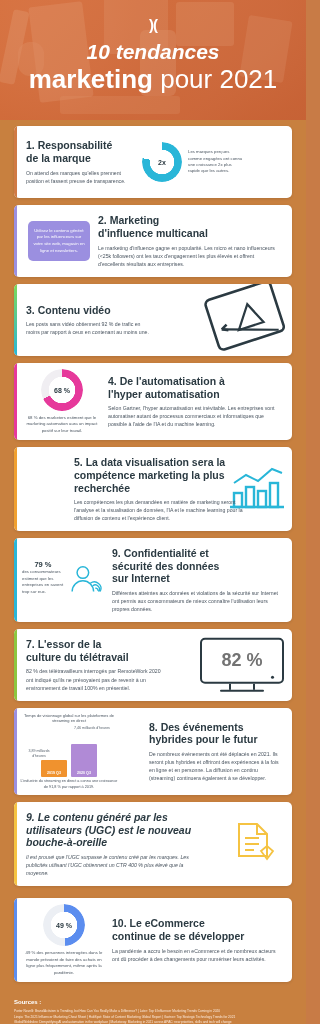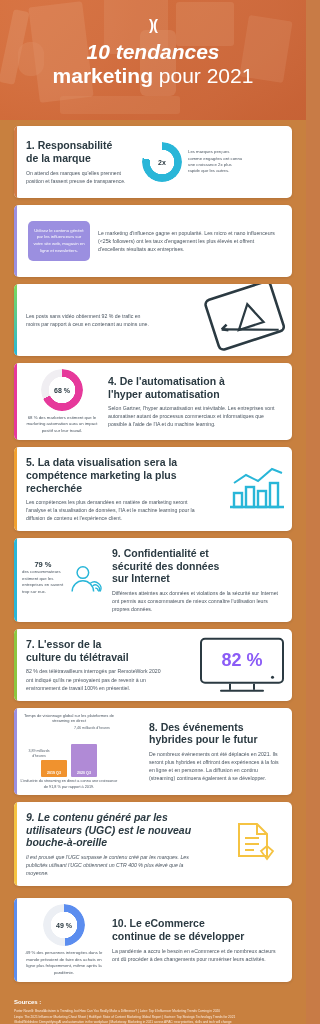--- a/index.html
+++ b/index.html
@@ -27,21 +27,21 @@
   }
   .hdr-logo {
     position:absolute; left:0; right:0; top:16px; text-align:center;
     color:#fff; font-size:15px; font-weight:700; letter-spacing:-1px;
   }
   .hdr-title {
     position:absolute; left:0; right:0; top:40px; text-align:center;
     color:#fff; line-height:1.16; padding:0 12px;
   }
   .hdr-title .l1 { font-size:21px; font-weight:700; display:block;font-style:italic; }
-  .hdr-title .l2 { font-size:21px; font-weight:700; display:block; }
+  .hdr-title .l2 { font-size:26px; font-weight:700; display:block; }
   .hdr-title .l2 em { font-style:normal; font-weight:400; }
 
   
   .cards { position:relative; padding:6px 14px 0; }
   .card {
     position:relative; background:#fff; border-radius:5px;
     margin-bottom:7px; overflow:hidden; display:flex; align-items:center;
     box-shadow:0 1px 3px rgba(0,0,0,.12);
   }
   .card .accent {
@@ -75,29 +75,29 @@
     border-radius:5px; padding:7px 5px; font-size:4.3px; line-height:1.55;
     text-align:center; flex:0 0 auto;
   }
 
   .card3 { min-height:72px; }
   .vidart { position:absolute; right:-6px; top:0; width:108px; height:100%; }
 
   .card4 { min-height:76px; }
   .card4 .left { width:92px; padding:6px 4px 6px 8px; flex:0 0 auto; text-align:center; }
 
-  .card5 { min-height:76px; }
+  .card5 { min-height:76px;padding-left:48px; }
   .chartart { position:absolute; right:6px; top:50%; transform:translateY(-50%); }
 
   .card6 { min-height:76px; }
   .card6 .left { width:96px; padding:6px 4px 6px 8px; flex:0 0 auto; display:flex; gap:4px; align-items:flex-start;}
 
   .card7 { min-height:66px; }
   .monitor { position:absolute; right:8px; top:50%; transform:translateY(-50%); }
-  .bignum { font-size:18px; font-weight:700; color:#8b5cf6; }
+  .bignum { font-size:18px; font-weight:700; color:#737373; }
 
   .card8 { min-height:80px;gap:25px; }
   .card8 .left { width:108px; padding:5px 4px 5px 6px; flex:0 0 auto; }
 
   .card9 { min-height:70px;font-style:italic; }
   .docart { position:absolute; right:18px; top:50%; transform:translateY(-50%); }
 
   .card10 { min-height:76px;margin-top:12px; }
   .card10 .left { width:96px; padding:6px 4px 6px 8px; flex:0 0 auto; text-align:center; }
 
@@ -152,27 +152,30 @@
           <div class="val">2x</div>
         </div>
         <div class="side mini" style="text-align:left">Les marques perçues comme engagées ont connu une croissance 2x plus rapide que les autres.</div>
       </div>
     </div>
 
     <div class="card card2">
       <span class="accent" style="background:#9b8fe0"></span>
       <div class="purplebox">Utilisez le contenu généré par les influenceurs sur votre site web, magasin en ligne et newsletters.</div>
       <div class="c-body" style="padding-left:0">
+        <div class="c-title" style="white-space:pre-line">2. Marketing
+d'influence multicanal</div>
         <div class="c-text">Le marketing d'influence gagne en popularité. Les micro et nano influenceurs (&lt;25k followers) ont les taux d'engagement les plus élevés et offrent d'excellents résultats aux entreprises.</div>
       </div>
     </div>
 
     <div class="card card3">
       <span class="accent" style="background:linear-gradient(#7ed957,#29b6d8)"></span>
       <div class="c-body" style="width:150px;z-index:2">
+        <div class="c-title">3. Contenu vidéo</div>
         <div class="c-text">Les posts sans vidéo obtiennent 92 % de trafic en moins par rapport à ceux en contenant au moins une.</div>
       </div>
       <svg class="vidart" viewBox="0 0 108 72">
         <g transform="rotate(-18 54 36)" fill="none" stroke="#2b3a42" stroke-width="2.6">
           <rect x="22" y="6" width="68" height="52" rx="5"></rect>
           <path d="M46 44 L62 22 L72 44 Z" stroke-width="2.2"></path>
           <path d="M30 38 L84 56" stroke-width="2.2"></path>
           <path d="M30 38 l6 -3 M30 38 l6 3"></path>
         </g>
       </svg>

